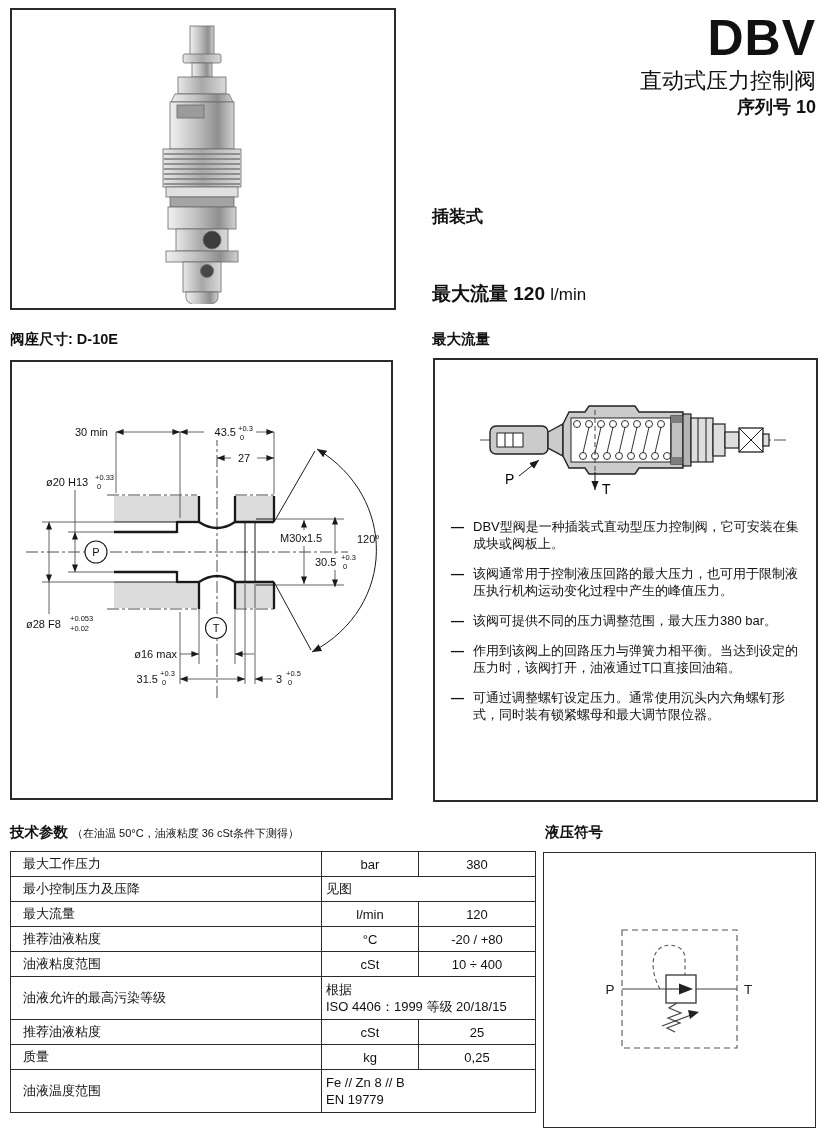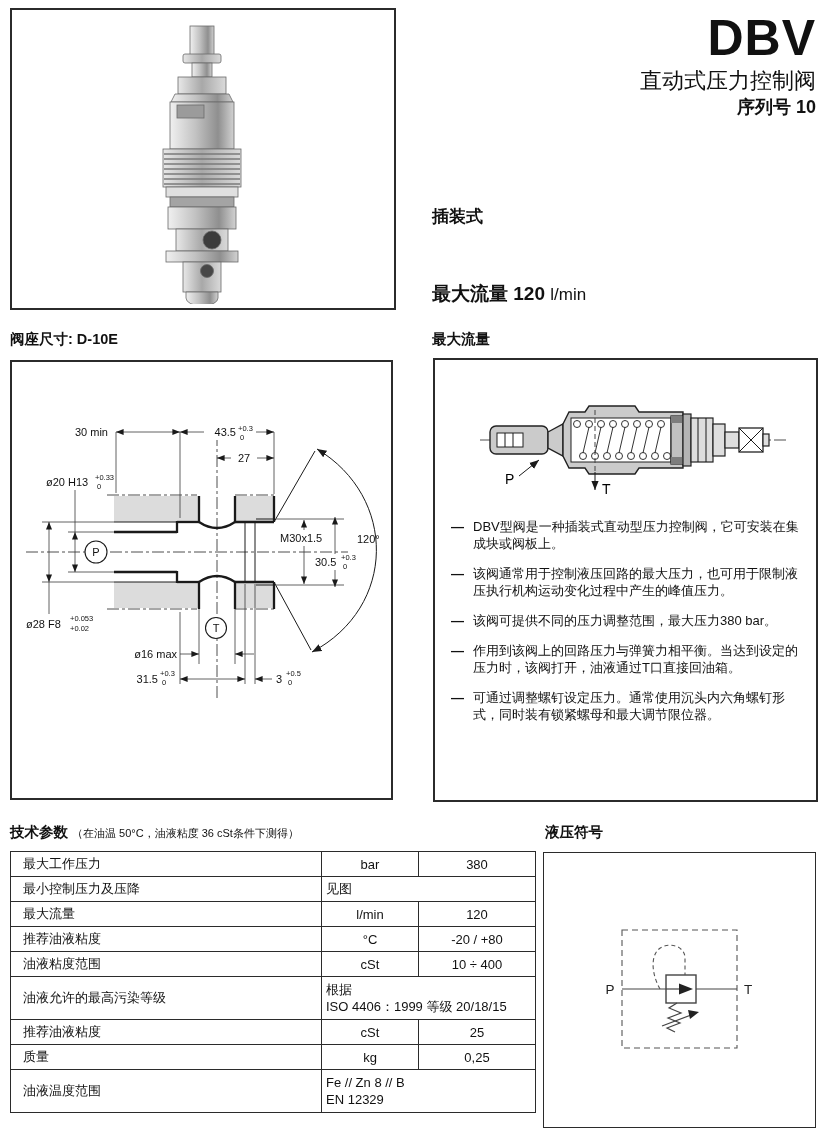--- a/index.html
+++ b/index.html
@@ -377,21 +377,21 @@
         </tr>
         <tr>
           <td class="param">质量</td>
           <td class="unit">kg</td>
           <td class="value">0,25</td>
         </tr>
         <tr class="tall">
           <td class="param">油液温度范围</td>
           <td class="span2 two-line" colspan="2">
             <div>Fe // Zn 8 // B</div>
-            <div>EN 12329</div>
+            <div>EN 19779</div>
           </td>
         </tr>
       </tbody>
     </table>
   </div>
 
   <div class="abs sec-head symbol-head">液压符号</div>
   <div class="abs frame symbol-box">
     <svg width="268" height="271" viewBox="0 0 268 271">
       <rect class="symd" x="78" y="77" width="115" height="118"></rect>

